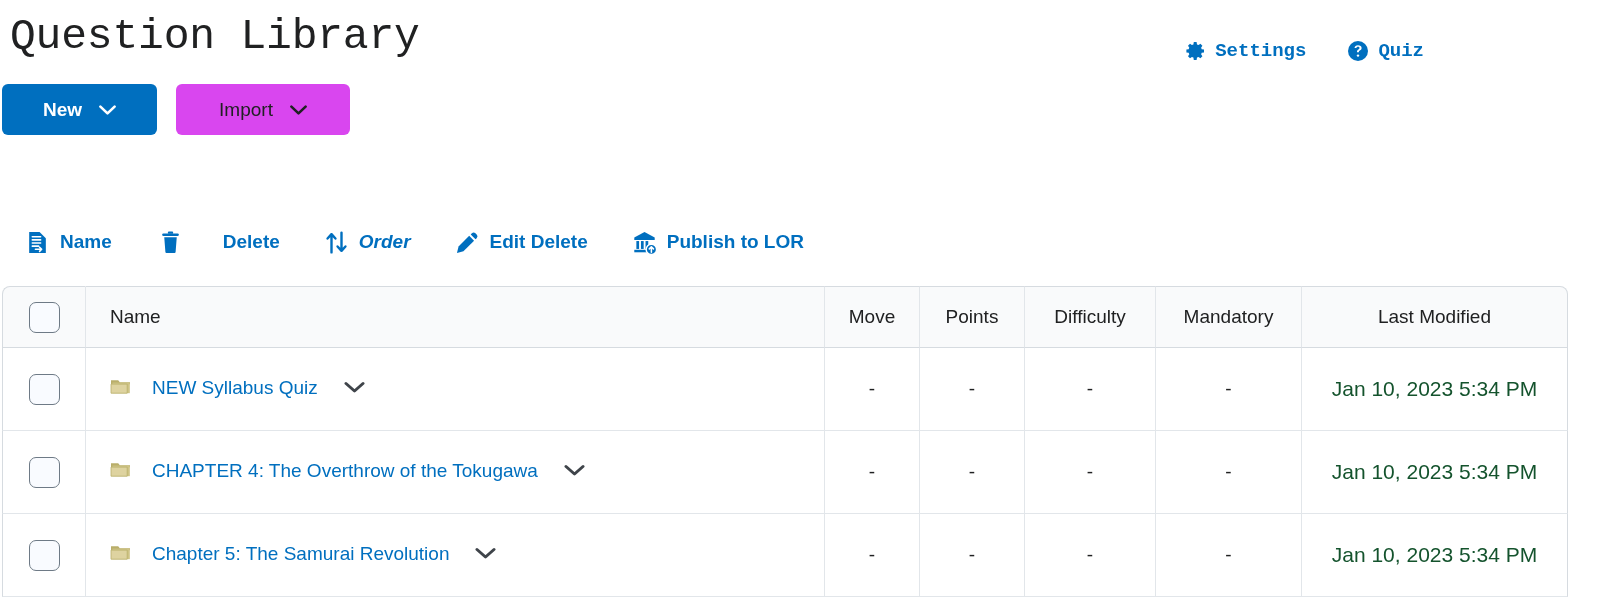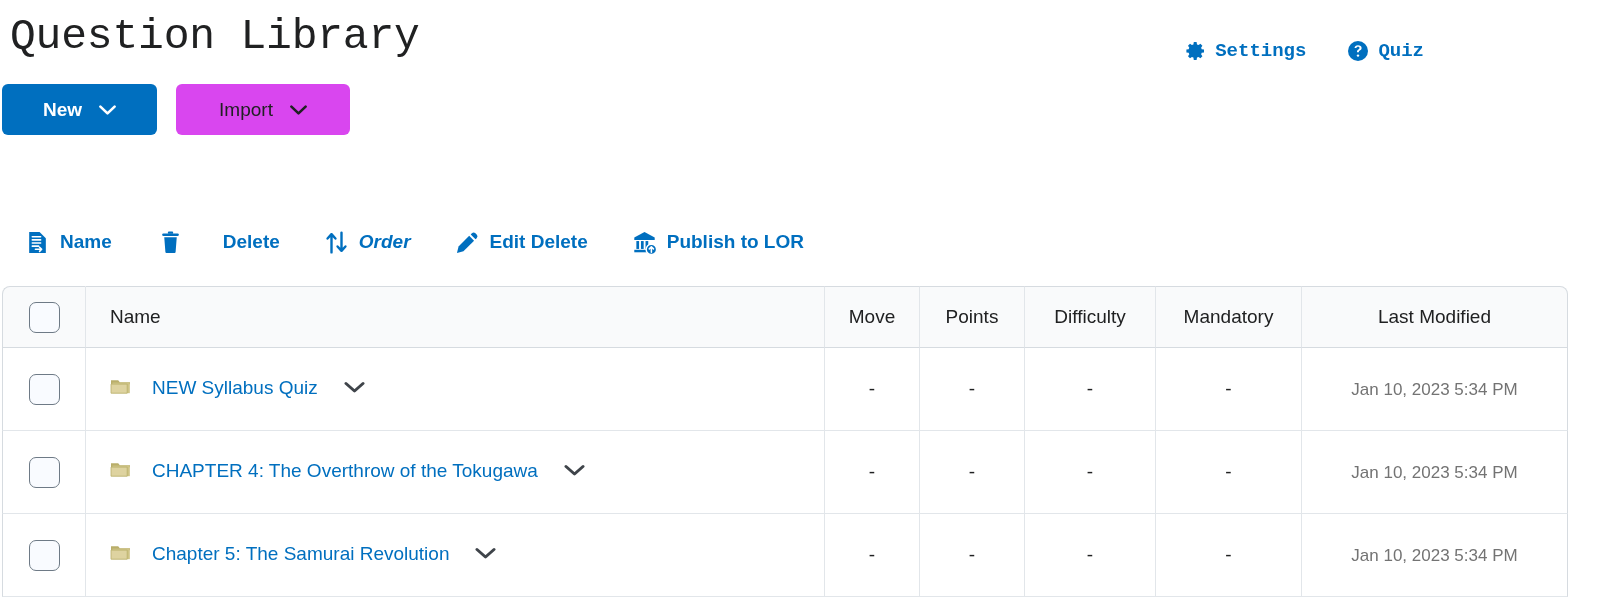--- a/index.html
+++ b/index.html
@@ -223,21 +223,21 @@
     cursor: pointer;
     white-space: nowrap;
   }
   .row-chevron {
     margin-left: 18px;
     cursor: pointer;
     display: block;
     flex: none;
   }
   .dash { color: #202122; font-size: 19px; }
-  .date { font-size: 17px; color: #737373; white-space: nowrap; }
+  .date { font-size: 21px; color: #14532d; white-space: nowrap; }
 </style>
 </head>
 <body>
 
 <div class="page">
 
   <div class="topbar">
 
     <div class="page-title">Question Library</div>
 

